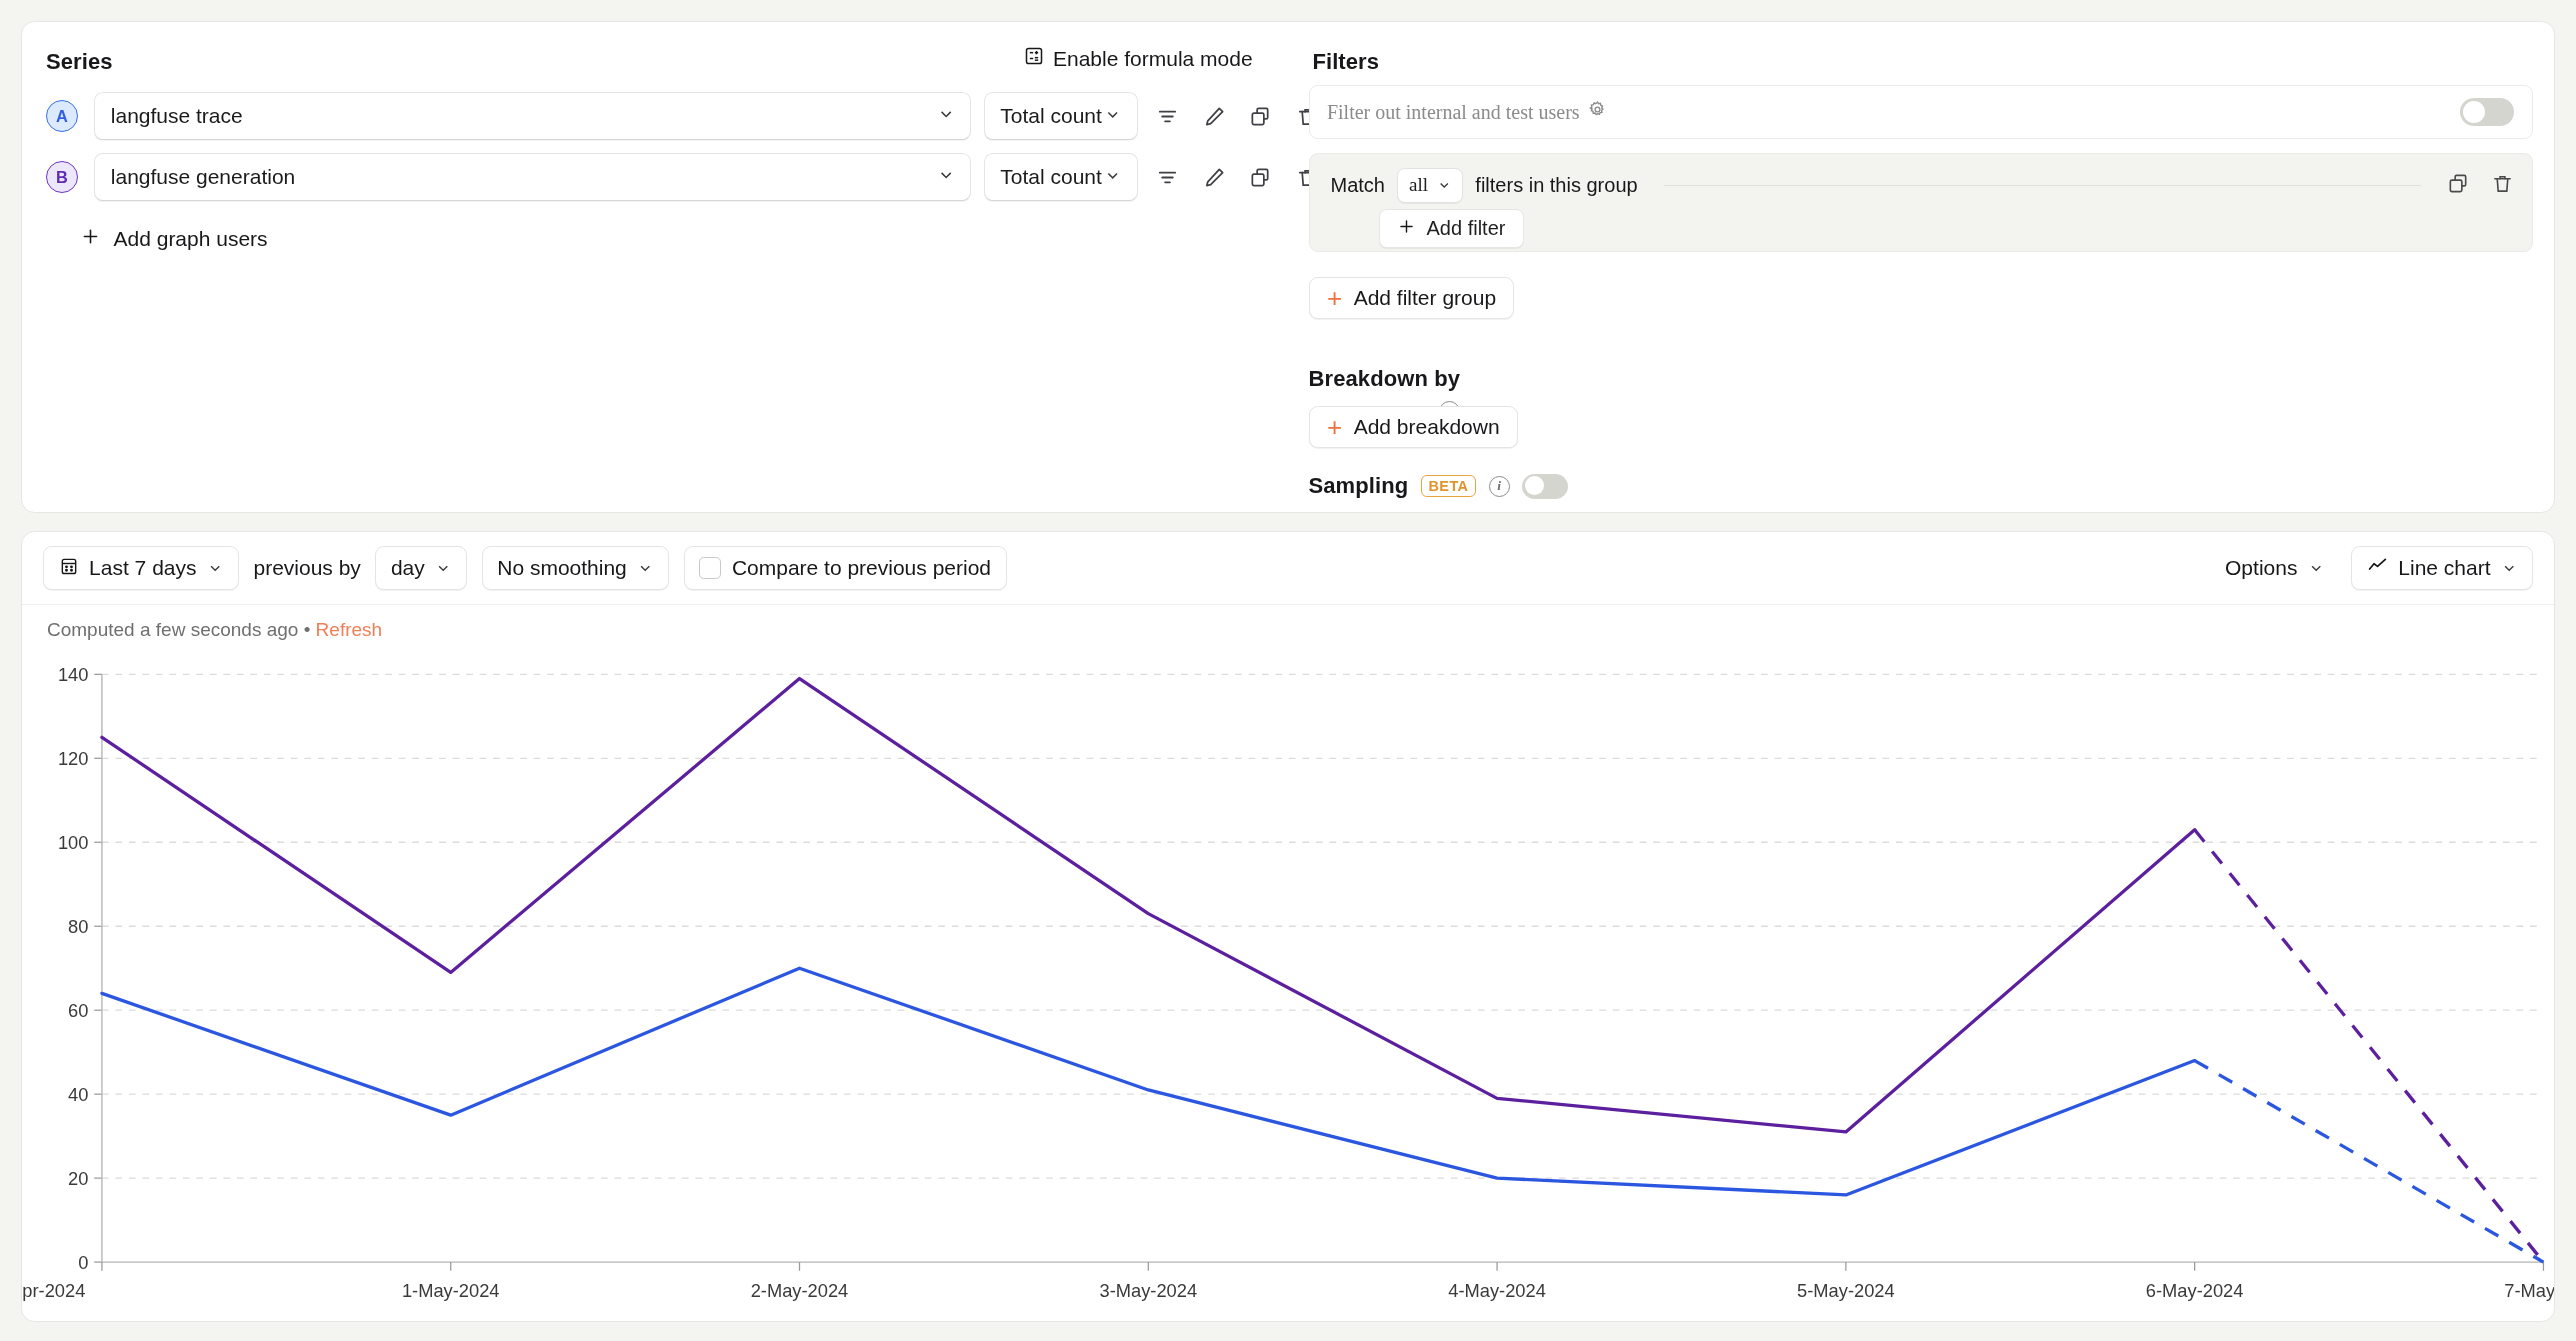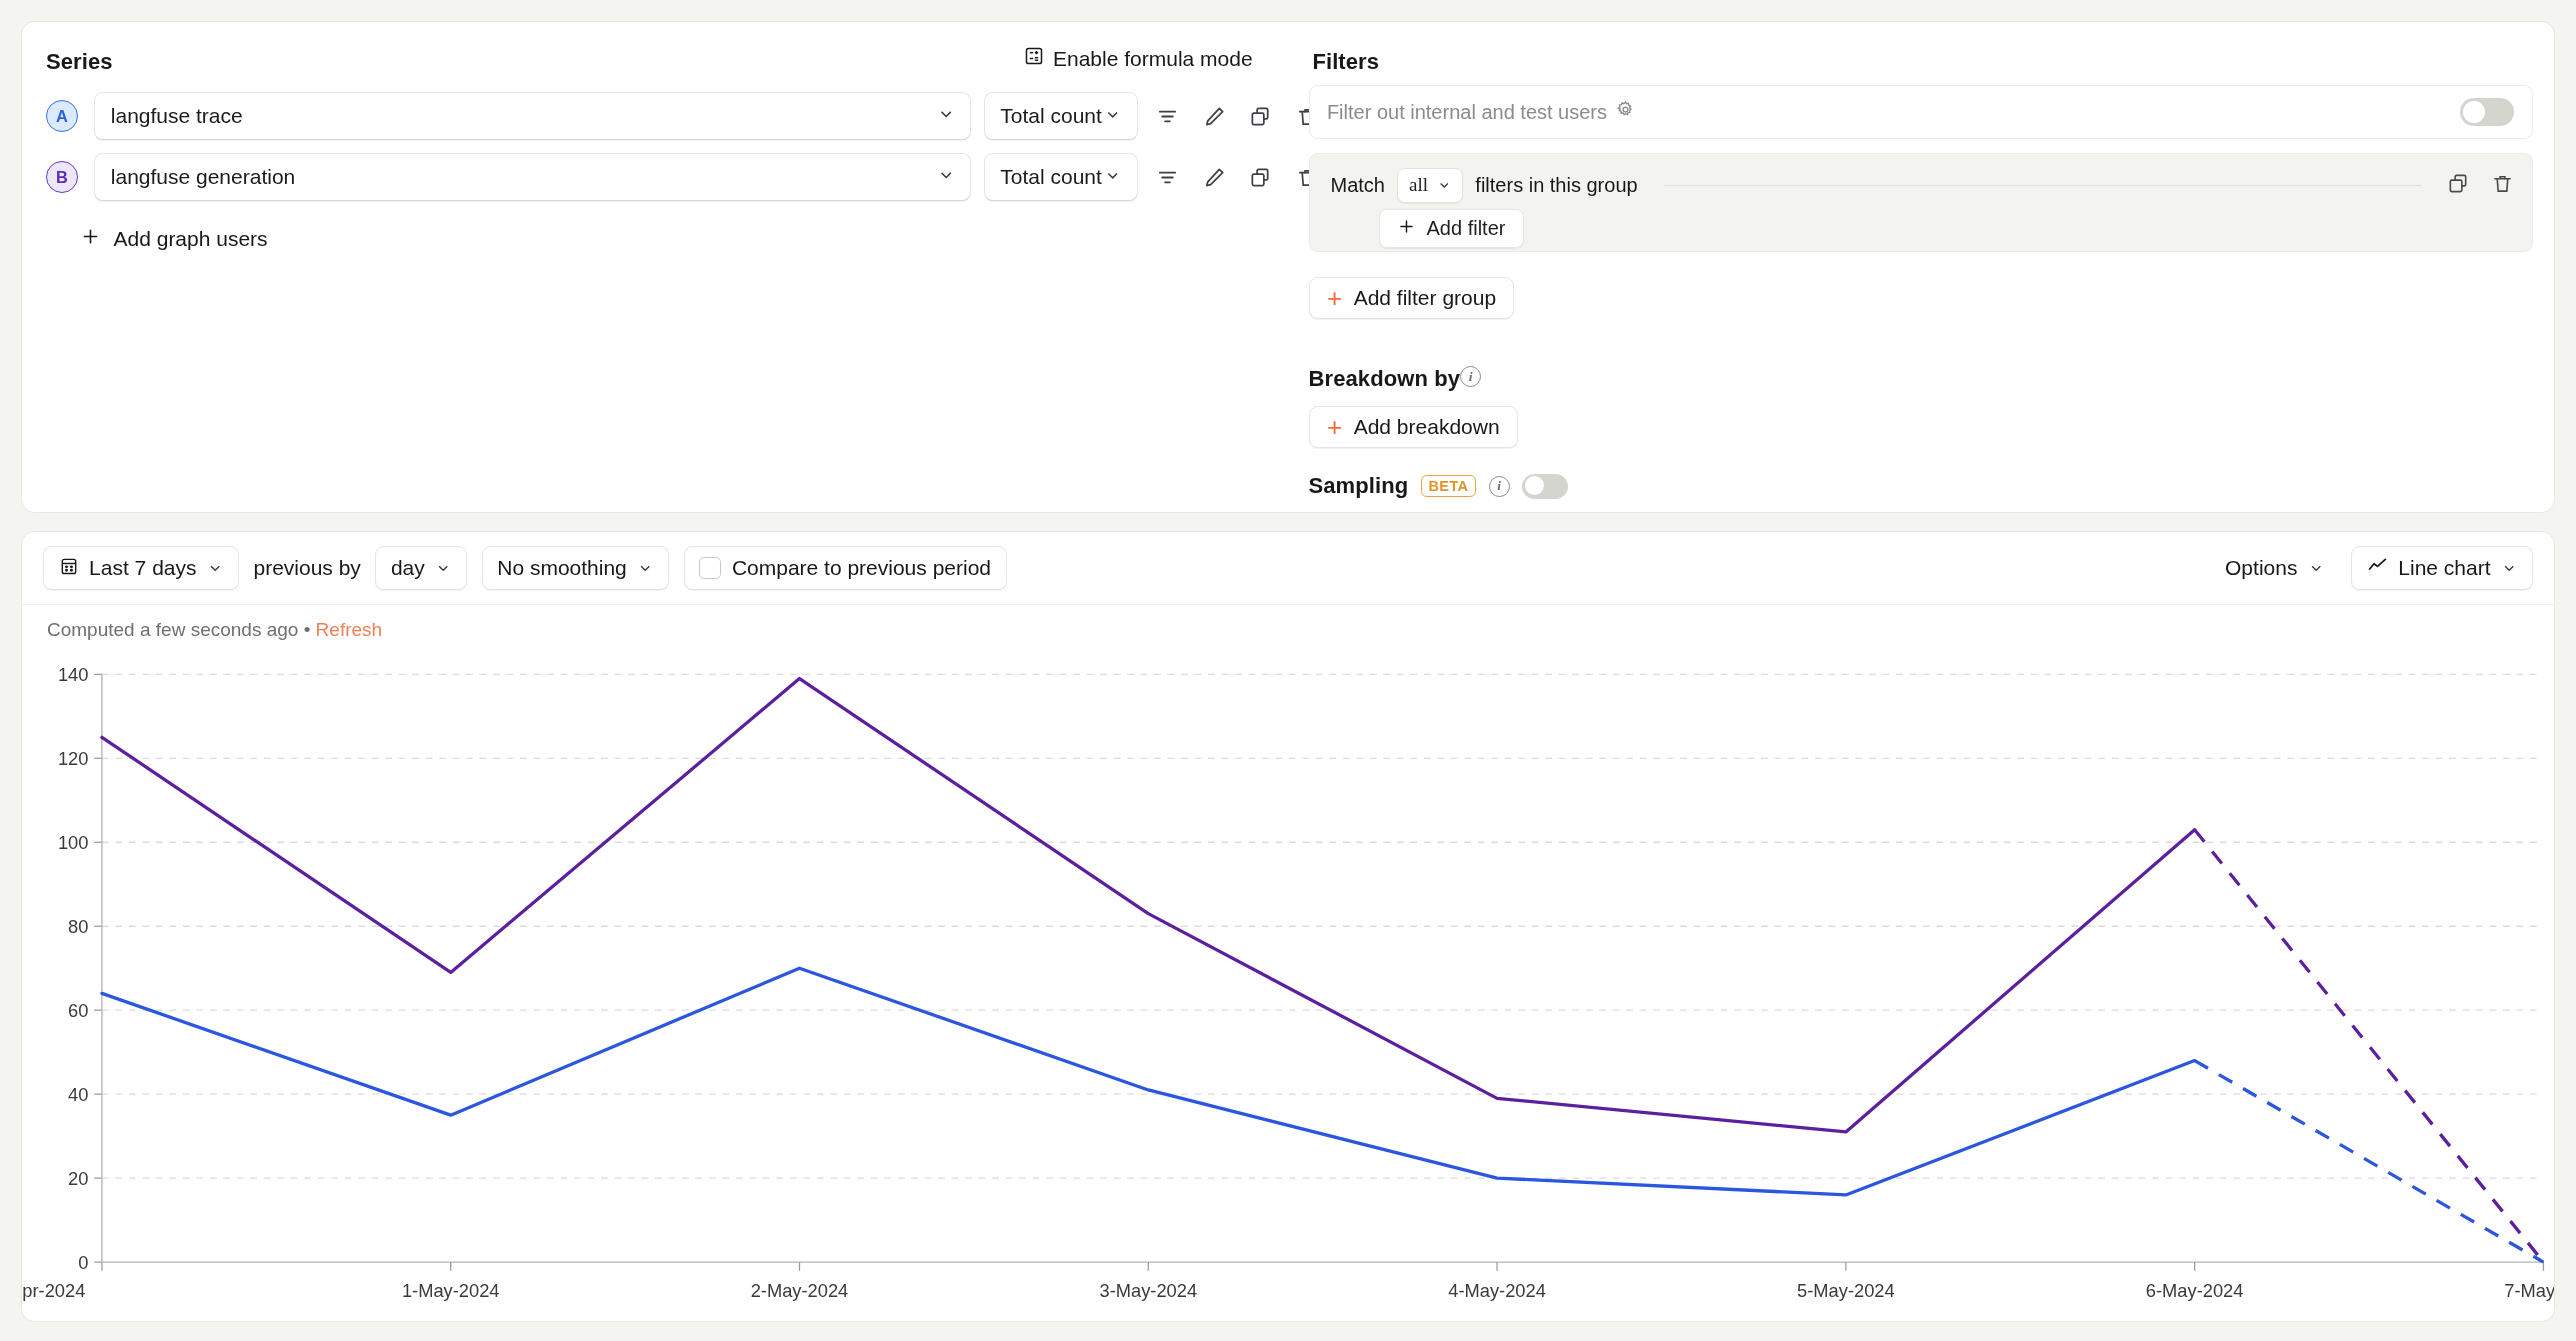--- a/index.html
+++ b/index.html
@@ -86,21 +86,21 @@
   .internal-box {
     position: absolute; left: 13.5px; top: 63px;
     width: 1224px; height: 54px;
     border: 1px solid #ebebe8; border-radius: 8.7px;
     display: flex; align-items: center; justify-content: space-between;
     padding: 0 17.4px;
     background: #fff;
   }
   .internal-label {
     display: flex; align-items: center; gap: 8.7px;
-    font-size: 20px; color: #8b8b8b;
+    font-size: 20px; color: #8b8b8b; font-family: Liberation Serif, serif;
   }
   .toggle {
     width: 54px; height: 28px; border-radius: 14.5px; background: #d5d5d0;
     position: relative; cursor: pointer; flex: none;
   }
   .toggle .knob {
     position: absolute; left: 2.9px; top: 2.9px;
     width: 22px; height: 22px; border-radius: 50%; background: #fff;
   }
 
@@ -138,21 +138,21 @@
   .btn-outline {
     height: 42px; padding: 0 17.4px;
     background: #fff; border: 1px solid #e4e4e0; border-radius: 8.7px;
     display: inline-flex; align-items: center; gap: 11.6px;
     font-size: 21px; color: #18181b; cursor: pointer;
     box-shadow: 0 1px 0 rgba(0,0,0,.05);
   }
   .plus-orange { color: #ef6f3d; font-size: 26px; line-height: 1; font-weight: 400; }
 
   .add-filter-group { position: absolute; left: 13.5px; top: 255px; }
-  .breakdown-title { position: absolute; left: 13.5px; top: 344px; display: flex; align-items: flex-start; gap: 0; }
+  .breakdown-title { position: absolute; left: 13.5px; top: 344px; display: flex; align-items: flex-end; gap: 9px; flex-direction: column; }
   .add-breakdown { position: absolute; left: 13.5px; top: 384px; }
   .sampling-row {
     position: absolute; left: 13.5px; top: 451px;
     display: flex; align-items: center; gap: 12.5px;
   }
   .beta {
     border: 1px solid #e8a33c; color: #e0952c; border-radius: 5.8px;
     font-size: 14.5px; font-weight: 600; padding: 1.9px 6.7px; letter-spacing: 0.4px;
   }
   .toggle.small { width: 46px; height: 25px; }

